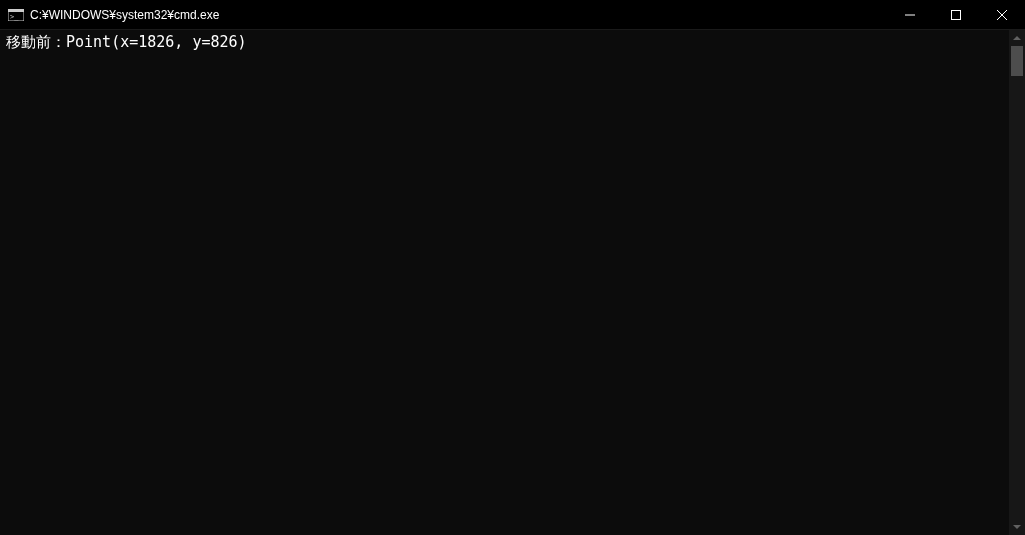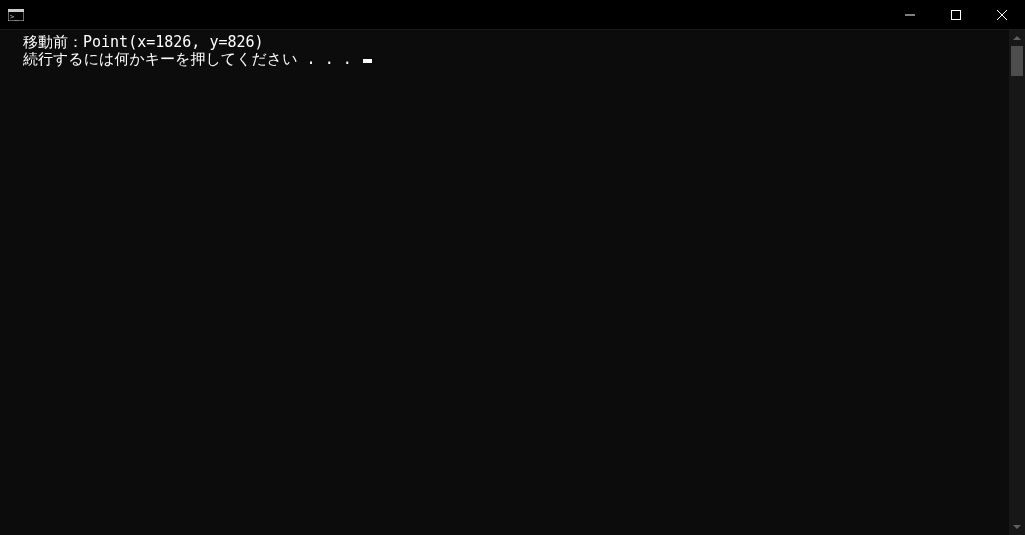--- a/index.html
+++ b/index.html
@@ -61,21 +61,20 @@
     }
     .terminal-content {
       flex: 1;
       padding: 4px 6px;
       color: #ffffff;
       font-size: 15px;
       line-height: 17px;
       white-space: pre;
       font-family: 'MS Gothic', 'Consolas', monospace;
       overflow: hidden;
-      margin-left: 17px;
     }
     .out-line { display: block; }
     .cursor-block {
       display: inline-block;
       width: 9px;
       height: 4px;
       background: #ffffff;
       vertical-align: baseline;
       margin-left: 2px;
       position: relative;
@@ -113,20 +112,21 @@
 
 <div class="titlebar">
   <div class="titlebar-left">
     <span class="app-icon">
       <svg width="16" height="12" viewBox="0 0 16 12">
         <rect x="0" y="0" width="16" height="12" fill="none" stroke="#cccccc" stroke-width="1"></rect>
         <rect x="0" y="0" width="16" height="3" fill="#cccccc"></rect>
         <text x="2" y="10" font-size="7" fill="#cccccc" font-family="monospace">&gt;_</text>
       </svg>
     </span>
+    <span class="title-text">C:¥WINDOWS¥system32¥cmd.exe</span>
   </div>
   <div class="window-controls">
     <button class="control-btn">
       <svg width="10" height="10" viewBox="0 0 10 10">
           <line x1="0" y1="5" x2="10" y2="5" stroke="#ffffff" stroke-width="1"></line>
         </svg>
     </button>
     <button class="control-btn">
       <svg width="10" height="10" viewBox="0 0 10 10">
           <rect x="0.5" y="0.5" width="9" height="9" fill="none" stroke="#ffffff" stroke-width="1"></rect>
@@ -135,21 +135,21 @@
     <button class="control-btn close">
       <svg width="10" height="10" viewBox="0 0 10 10">
           <line x1="0" y1="0" x2="10" y2="10" stroke="#ffffff" stroke-width="1"></line>
           <line x1="10" y1="0" x2="0" y2="10" stroke="#ffffff" stroke-width="1"></line>
         </svg>
     </button>
   </div>
 </div>
 
 <div class="terminal-area">
-  <div class="terminal-content"><span class="out-line">移動前：Point(x=1826, y=826)</span><span class="out-line"><span>続行するには何かキーを押してください . . . </span><span class="cursor-block"></span></span></div>
+  <div class="terminal-content"><span class="out-line">移動前：Point(x=1826, y=826)</span></div>
   <div class="scrollbar">
     <div class="scroll-arrow up">
       <svg width="8" height="4" viewBox="0 0 8 4">
           <polygon points="4,0 8,4 0,4" fill="#616161"></polygon>
         </svg>
     </div>
     <div class="scroll-thumb"></div>
     <div class="scroll-arrow down">
       <svg width="8" height="4" viewBox="0 0 8 4">
           <polygon points="0,0 8,0 4,4" fill="#616161"></polygon>

